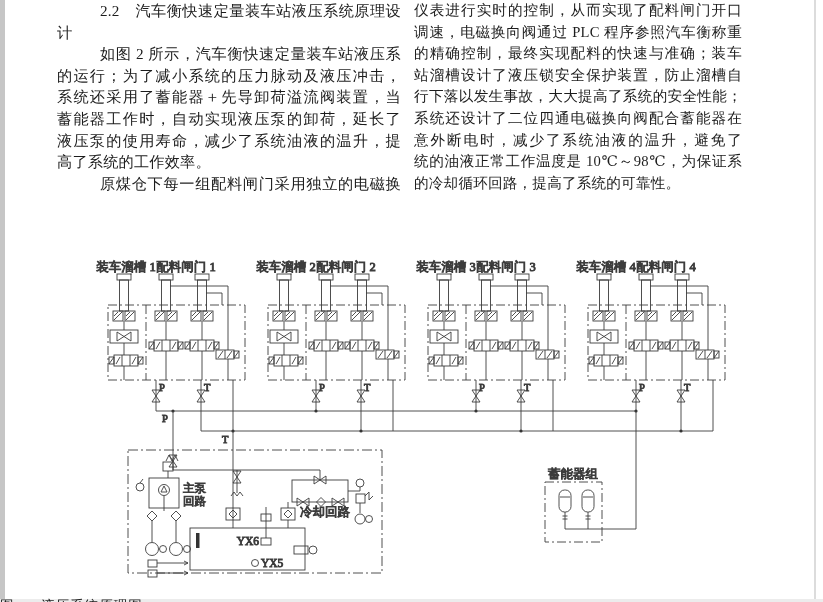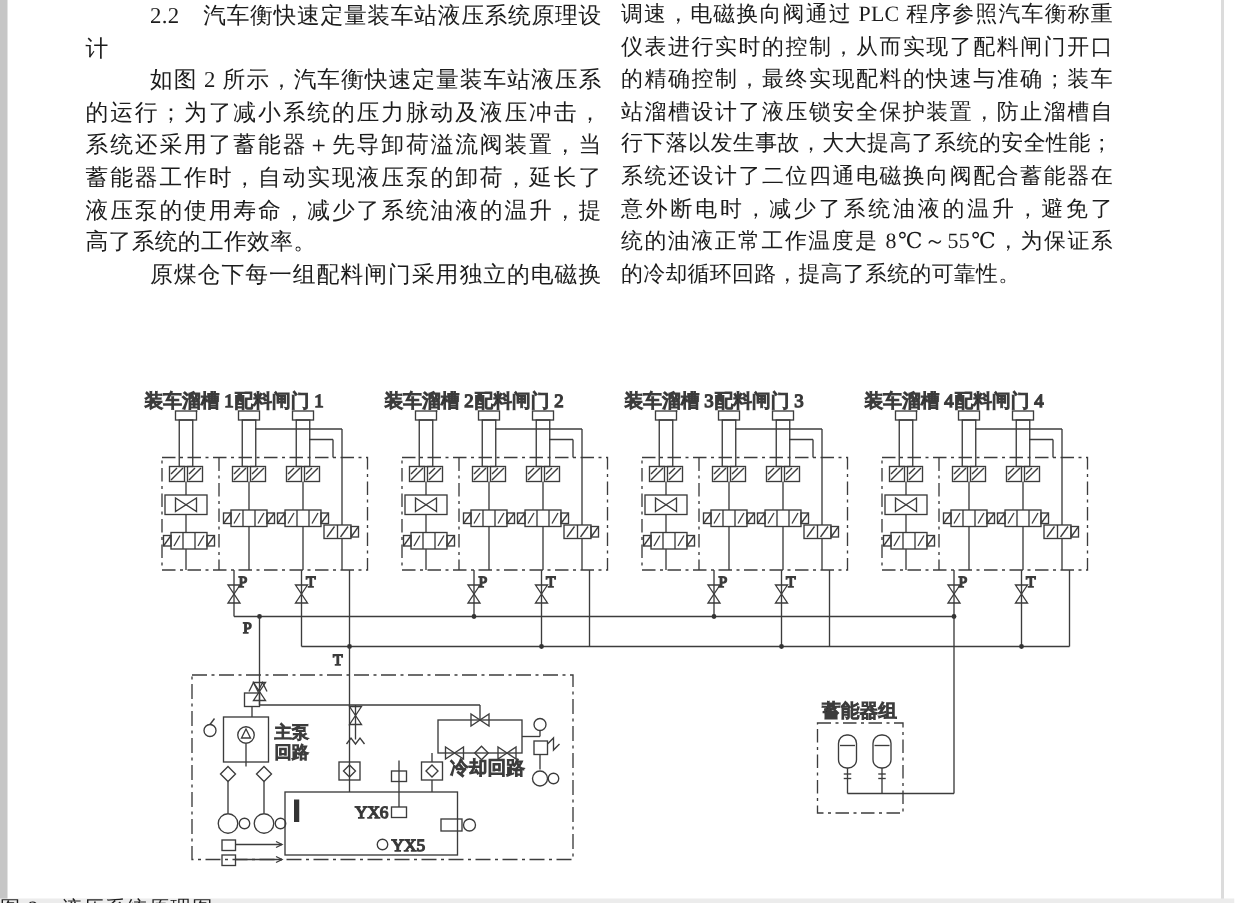--- a/index.html
+++ b/index.html
@@ -47,28 +47,28 @@
   <div class="ln ind">如图 2 所示，汽车衡快速定量装车站液压系</div>
   <div class="ln">的运行；为了减小系统的压力脉动及液压冲击，</div>
   <div class="ln">系统还采用了蓄能器＋先导卸荷溢流阀装置，当</div>
   <div class="ln">蓄能器工作时，自动实现液压泵的卸荷，延长了</div>
   <div class="ln">液压泵的使用寿命，减少了系统油液的温升，提</div>
   <div class="ln end">高了系统的工作效率。</div>
   <div class="ln ind">原煤仓下每一组配料闸门采用独立的电磁换</div>
 </div>
 
 <div class="col col-right">
+  <div class="ln">仪表进行实时的控制，从而实现了配料闸门开口</div>
   <div class="ln">调速，电磁换向阀通过 PLC 程序参照汽车衡称重</div>
-  <div class="ln">仪表进行实时的控制，从而实现了配料闸门开口</div>
   <div class="ln">的精确控制，最终实现配料的快速与准确；装车</div>
   <div class="ln">站溜槽设计了液压锁安全保护装置，防止溜槽自</div>
   <div class="ln">行下落以发生事故，大大提高了系统的安全性能；</div>
   <div class="ln">系统还设计了二位四通电磁换向阀配合蓄能器在</div>
   <div class="ln">意外断电时，减少了系统油液的温升，避免了</div>
-  <div class="ln">统的油液正常工作温度是 8℃～55℃，为保证系</div>
+  <div class="ln">统的油液正常工作温度是 10℃～98℃，为保证系</div>
   <div class="ln end">的冷却循环回路，提高了系统的可靠性。</div>
 </div>
 
 <svg class="diagram" width="823" height="352" viewBox="0 250 823 352" fill="none" stroke="#3c3c3c" stroke-width="0.9">
   <defs>
 
     <g id="sov">
         <path d="M-4,-6 L4,-6 L-4,6 L4,6 Z"></path>
       </g>
 

